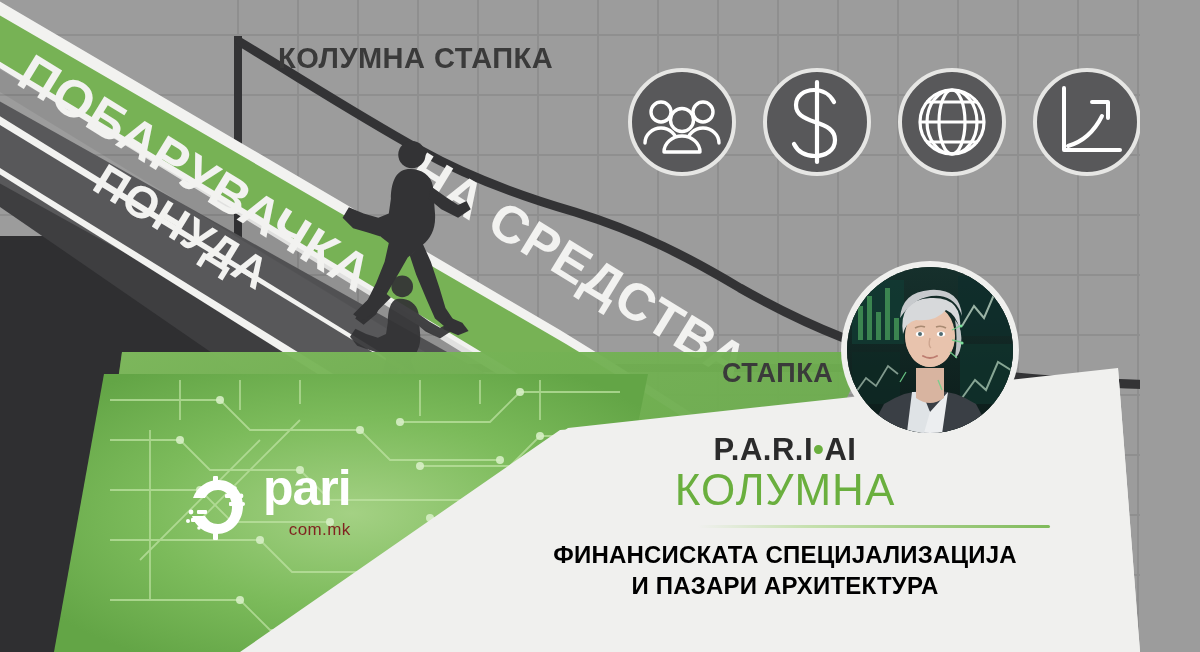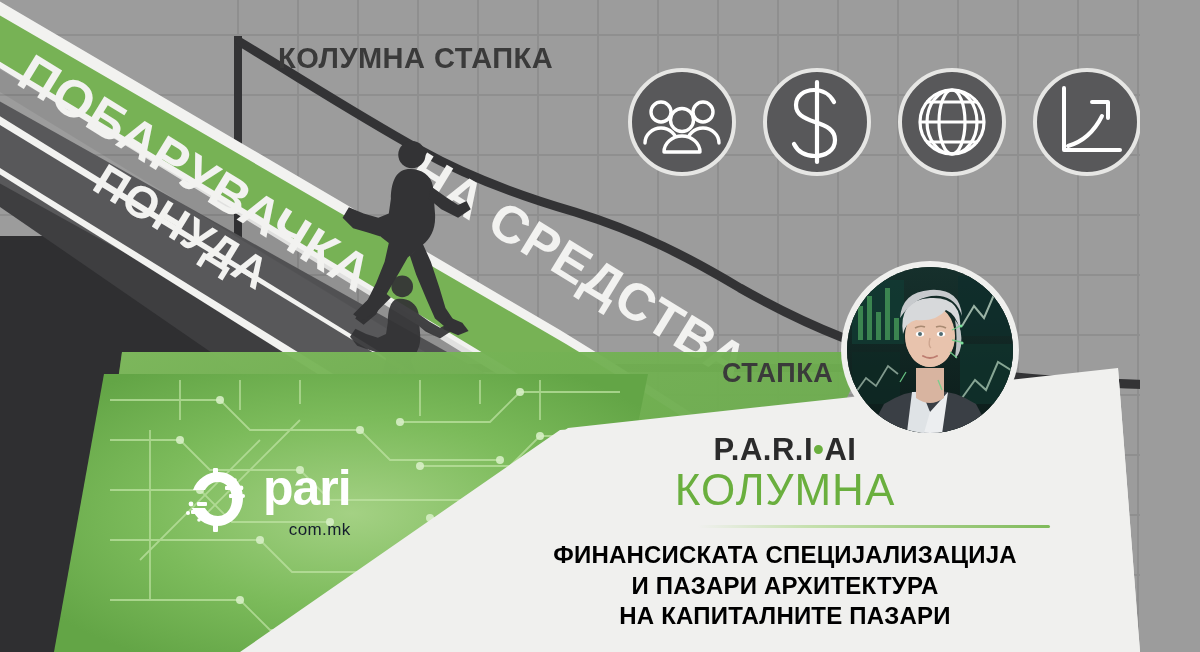--- a/index.html
+++ b/index.html
@@ -81,30 +81,30 @@
   }
   #headline {
     font-size:24px; font-weight:700; letter-spacing:.2px;
     color:#000000; line-height:1.27;
   }
 
   
   #pari-logo {
     position:absolute;
     left:185px; top:468px;
-    display:flex; align-items:flex-start; gap:14px;
+    display:flex; align-items:flex-end; gap:14px;
   }
   #pari-mark { width:64px; height:64px; display:block; }
   #pari-words { display:flex; flex-direction:column; align-items:flex-start; }
   #pari-name {
     font-size:50px; font-weight:700; color:#ffffff;
     line-height:.82; letter-spacing:-1px;
   }
   #pari-tld {
-    font-size:17px; color:#0f172a; letter-spacing:.4px;
+    font-size:17px; color:#7f1d1d; letter-spacing:.4px;
     align-self:flex-end; margin-top:11px; opacity:.96;
   }
 </style>
 </head>
 <body>
 
 <div id="banner">
 
   <svg class="layer" viewBox="0 0 1200 652">
     <defs>
@@ -420,17 +420,16 @@
 
   <div id="right-col">
     <div id="brand-line">
       <span>P.A.R.I</span><span class="dot">•</span><span>AI</span>
     </div>
     <div id="kolumna">КОЛУМНА</div>
     <div id="divider"></div>
     <div id="headline">
       <div>ФИНАНСИСКАТА СПЕЦИЈАЛИЗАЦИЈА</div>
       <div>И ПАЗАРИ АРХИТЕКТУРА</div>
-      <div>НА КАПИТАЛНИТЕ ПАЗАРИ</div>
     </div>
   </div>
 
 </div>
 
 </body></html>

